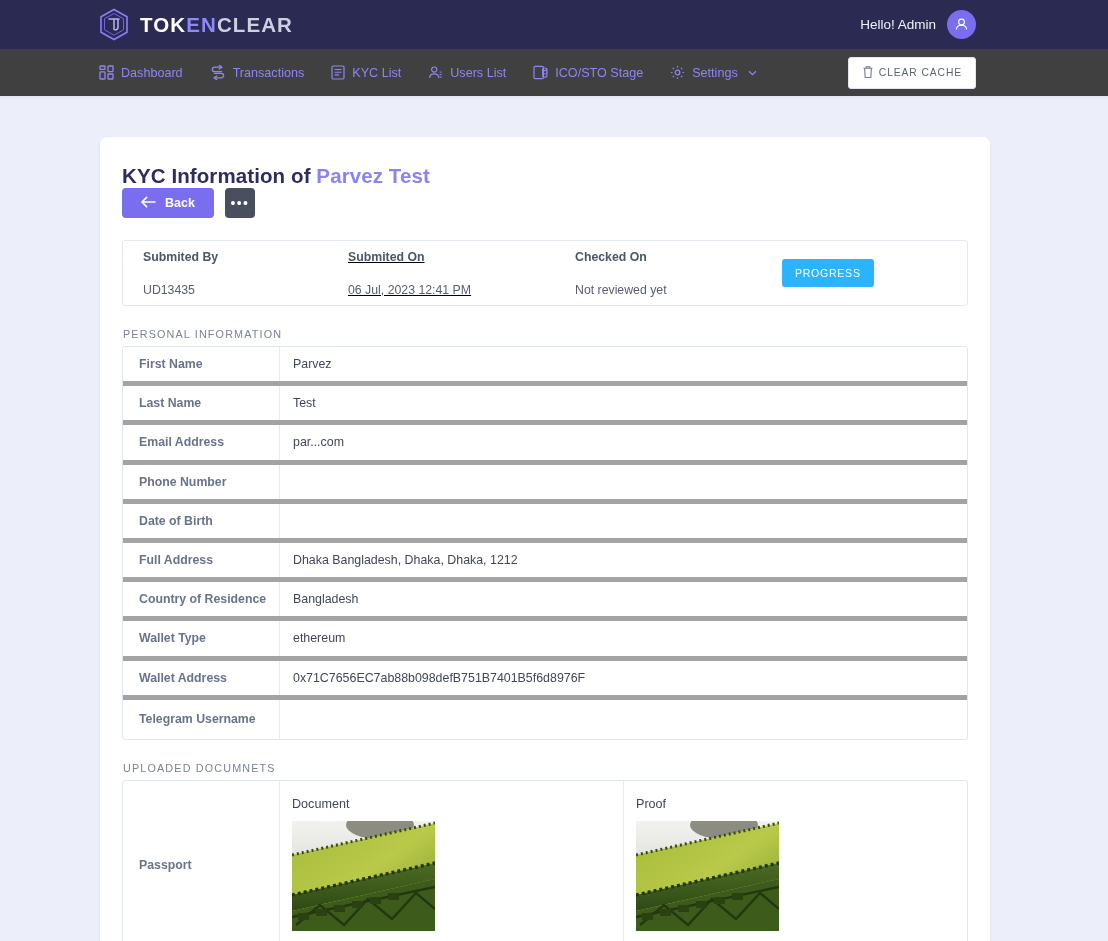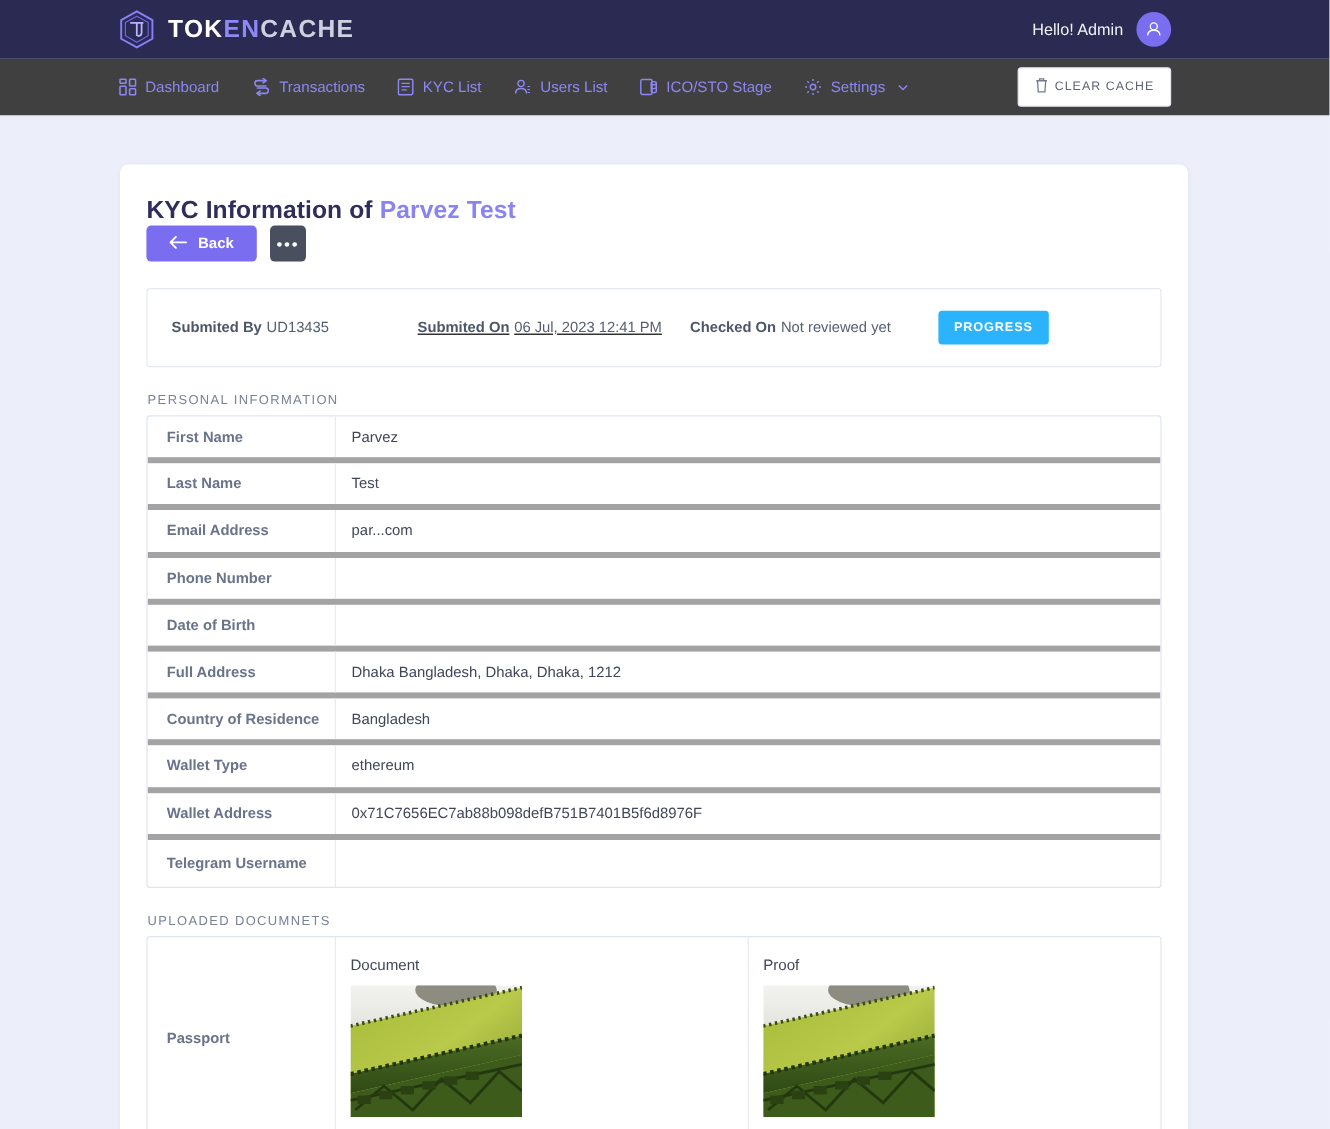--- a/index.html
+++ b/index.html
@@ -77,29 +77,29 @@
     background: #4a4f60; color: #fff; border: none; border-radius: 4px;
     width: 30px; height: 30px; display: flex; align-items: center; justify-content: center;
     cursor: pointer; letter-spacing: 1.4px; font-size: 14px; line-height: 0;
   }
 
   
   .summary {
     margin-top: 22px; border: 1px solid #e4e8f1; border-radius: 3px;
     display: flex; align-items: center; padding: 16px 20px; height: 66px;
   }
-  .sum-col { display: flex; flex-direction: row; gap: 4px; }
+  .sum-col { display: flex; flex-direction: column; gap: 19px; }
   .sum-col.c1 { width: 205px; }
   .sum-col.c2 { width: 227px; text-decoration: underline; }
   .sum-col.c3 { width: 207px; }
   .sum-label { font-size: 12.3px; color: #4c5668; font-weight: bold; }
   .sum-value { font-size: 12.3px; color: #555e70; }
   .badge {
     background: #2bb3fd; color: #fff; font-size: 10.6px; letter-spacing: .7px;
-    padding: 8px 13px; border-radius: 3px; font-weight: 700;
+    padding: 8px 13px; border-radius: 3px; font-weight: 400;
   }
 
   
   .section-title {
     margin: 22px 0 6px 1px; font-size: 10.8px; letter-spacing: 1.15px;
     color: #7a8296; font-weight: 500;
   }
   .table {
     border: 1px solid #dfe5f0; border-radius: 3px; overflow: hidden;
   }
@@ -141,21 +141,21 @@
 <div class="topbar">
   <div class="brand">
     <span>
       <svg class="brand-mark" viewBox="0 0 30 33">
         <polygon points="15,1.5 28,8.7 28,24.3 15,31.5 2,24.3 2,8.7" fill="none" stroke="#8a80f5" stroke-width="1.6"></polygon>
         <polygon points="15,5.5 24.5,10.7 24.5,21.8 15,27.2 5.5,21.8 5.5,10.7" fill="none" stroke="#6f63e8" stroke-width="1"></polygon>
         <path d="M9.5 11 L20.5 11 M15 11 L15 22" stroke="#b8b2ff" stroke-width="1.5" fill="none"></path>
         <path d="M19 11 L19 19 Q19 22 15.5 22" stroke="#b8b2ff" stroke-width="1.5" fill="none"></path>
       </svg>
     </span>
-    <span class="brand-text"><span class="tok">TOK</span><span class="en">EN</span><span class="lite">CACHE</span></span>
+    <span class="brand-text"><span class="tok">TOK</span><span class="en">EN</span><span class="lite">CLEAR</span></span>
   </div>
 
   <div class="hello">
     <span class="hello-label">Hello! Admin</span>
     <span class="avatar">
       <svg width="17" height="17" viewBox="0 0 17 17">
         <circle cx="8.5" cy="6" r="2.9" fill="none" stroke="#fff" stroke-width="1.1"></circle>
         <path d="M3.4 13.6c0-3 2.4-4.4 5.1-4.4s5.1 1.4 5.1 4.4" fill="none" stroke="#fff" stroke-width="1.1"></path>
       </svg>
     </span>

